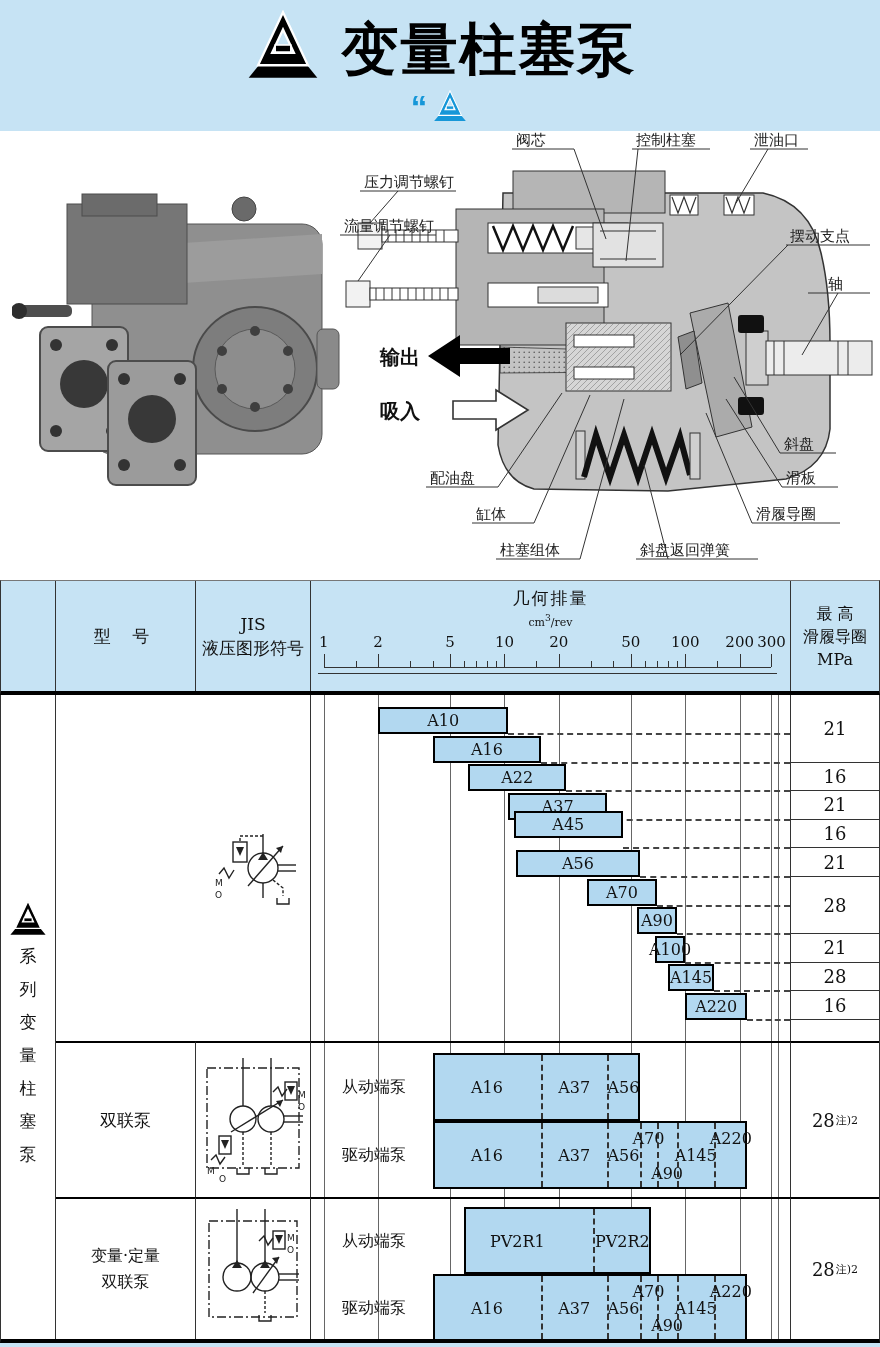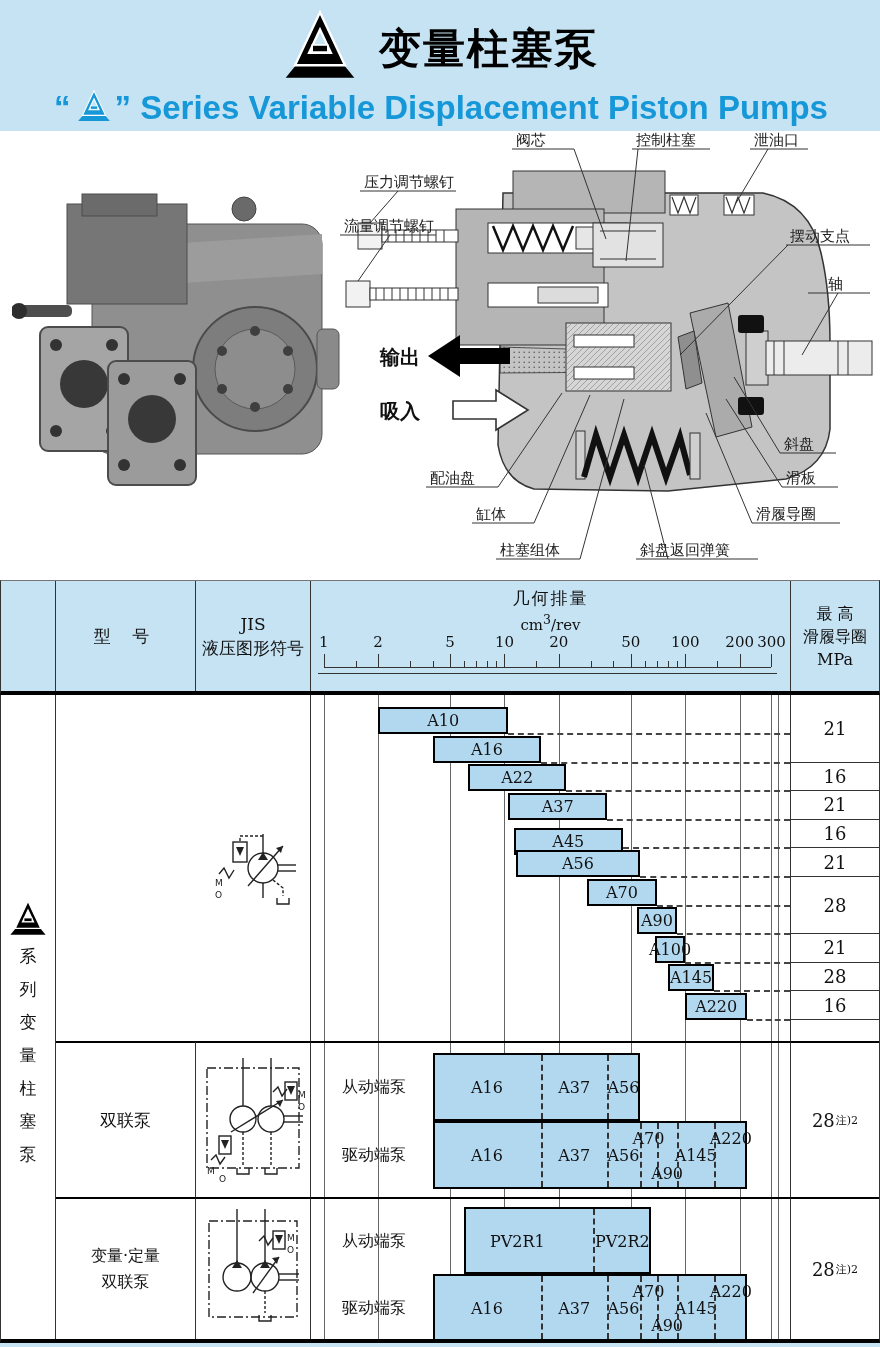--- a/index.html
+++ b/index.html
@@ -4,21 +4,21 @@
 <style>
   html,body{margin:0;padding:0;}
   body{width:880px;font-family:"DejaVu Serif",serif;background:#fff;}
   .page{position:relative;width:880px;height:1347px;background:#fff;overflow:hidden;}
 
   
   .title-band{position:relative;width:880px;height:131px;background:#c6e3f4;}
   .title-row{display:flex;justify-content:center;align-items:flex-end;padding-top:4px;height:76px;}
   .logo-big{width:78px;height:70px;margin-right:6px;}
   .title-zh-series{font-family:"Liberation Sans",sans-serif;font-weight:bold;font-size:60px;line-height:70px;color:#000;letter-spacing:2px;}
-  .title-zh-rest{font-family:"Liberation Sans",sans-serif;font-weight:bold;font-size:42px;line-height:62px;color:#000;margin-left:14px;letter-spacing:2px;}
+  .title-zh-rest{font-family:"Liberation Sans",sans-serif;font-weight:bold;font-size:57px;line-height:62px;color:#000;margin-left:14px;letter-spacing:2px;}
   .subtitle-row{display:flex;justify-content:center;align-items:center;margin-top:6px;height:44px;color:#1697d8;
     font-family:"Liberation Sans",sans-serif;font-weight:bold;font-size:33px;}
   .subtitle-row .q{margin:0 2px;}
   .logo-small{width:36px;height:32px;margin:0 3px 4px 3px;}
 
   
   .content{position:relative;width:880px;height:449px;background:#fff;}
   .photo-svg{position:absolute;left:12px;top:48px;}
   .diagram-svg{position:absolute;left:338px;top:0px;}
   .dlabel{font-size:15px;fill:#222;}
@@ -28,21 +28,21 @@
   
   .thead{display:grid;grid-template-columns:55px 140px 115px 480px auto;width:878px;
     background:#c6e3f4;border:1px solid #333;border-top:1px solid #777;border-bottom:4px solid #000;height:110px;}
   .h-cell{border-right:1px solid #333;position:relative;display:flex;flex-direction:column;align-items:center;justify-content:center;
     font-size:17px;color:#111;}
   .h-cell:last-child{border-right:none;}
   .h-model{letter-spacing:8px;}
   .h-jis{line-height:24px;text-align:center;}
   .h-disp{justify-content:flex-start;}
   .h-disp .t1{margin-top:6px;font-size:17px;letter-spacing:2px;}
-  .h-disp .t2{margin-top:2px;font-size:15px;}
+  .h-disp .t2{margin-top:2px;font-size:11px;}
   .h-press{line-height:23px;text-align:center;font-size:16px;}
   .axis{position:absolute;left:0;right:0;bottom:6px;height:52px;}
   .tick-label{position:absolute;top:0;transform:translateX(-50%);font-size:15px;}
   .tick{position:absolute;width:1px;background:#333;}
   .tick.major{top:21px;height:13px;}
   .tick.minor{top:28px;height:6px;}
   .axline{position:absolute;height:1px;background:#333;}
 
   .tbody{position:relative;display:grid;grid-template-columns:55px 140px 115px 480px auto;grid-template-rows:346px 156px 142px;
     width:878px;border-left:1px solid #333;border-right:1px solid #333;border-bottom:4px solid #000;background:#fff;}
@@ -88,21 +88,20 @@
       </svg>
       <span class="title-zh-rest">变量柱塞泵</span>
     </div>
     <div class="subtitle-row">
       <span class="q">“</span>
       <svg class="logo-small" viewBox="0 0 100 88">
         <polygon points="6,86 94,86 76,64 24,64" fill="#1697d8"></polygon>
         <path d="M50,2 L82,70 L18,70 Z M50,24 L64,54 L36,54 Z" fill="#1697d8" fill-rule="evenodd" stroke="#fff" stroke-width="3"></path>
         <rect x="40" y="44" width="20" height="9" fill="#1697d8" stroke="#fff" stroke-width="2"></rect>
       </svg>
-      <span>” Series Variable Displacement Piston Pumps</span>
     </div>
   </div>
 
   <div class="content">
 
     <svg class="photo-svg" width="330" height="330" viewBox="0 0 330 330">
       <rect x="80" y="45" width="230" height="230" rx="20" fill="#8f8f8f" stroke="#555"></rect>
       <polygon points="80,70 310,55 310,95 80,110" fill="#9c9c9c"></polygon>
       <rect x="55" y="25" width="120" height="100" fill="#767676" stroke="#4c4c4c"></rect>
       <rect x="70" y="15" width="75" height="22" fill="#6b6b6b" stroke="#4c4c4c"></rect>
@@ -352,21 +351,21 @@
         </div>
         <div class="leader" style="top: 95.2px; left: 255.37px; width: 223.63px;"></div>
         <div class="bar" style="top: 69.2px; left: 157.197px; width: 98.173px; height: 27px;">
           <span class="bar-label">A22</span>
         </div>
         <div class="leader" style="top: 123.8px; left: 296.184px; width: 182.816px;"></div>
         <div class="bar" style="top: 97.8px; left: 197.3px; width: 98.8834px; height: 27px;">
           <span class="bar-label">A37</span>
         </div>
         <div class="leader" style="top: 152.4px; left: 311.551px; width: 167.449px;"></div>
-        <div class="bar" style="top: 133px; left: 203.065px; width: 108.486px; height: 27px;">
+        <div class="bar" style="top: 116px; left: 203.065px; width: 108.486px; height: 27px;">
           <span class="bar-label">A45</span>
         </div>
         <div class="leader" style="top: 181px; left: 328.72px; width: 150.28px;"></div>
         <div class="bar" style="top: 155px; left: 205.122px; width: 123.598px; height: 27px;">
           <span class="bar-label">A56</span>
         </div>
         <div class="leader" style="top: 209.6px; left: 346.238px; width: 132.762px;"></div>
         <div class="bar" style="top: 183.6px; left: 275.692px; width: 70.5461px; height: 27px;">
           <span class="bar-label">A70</span>
         </div>

